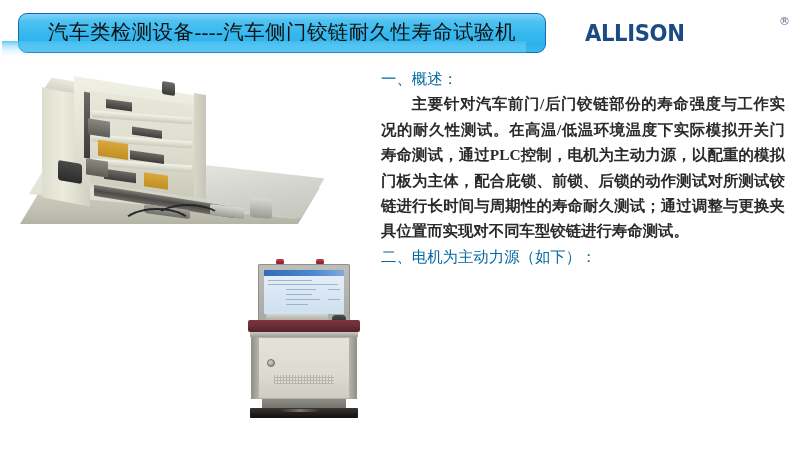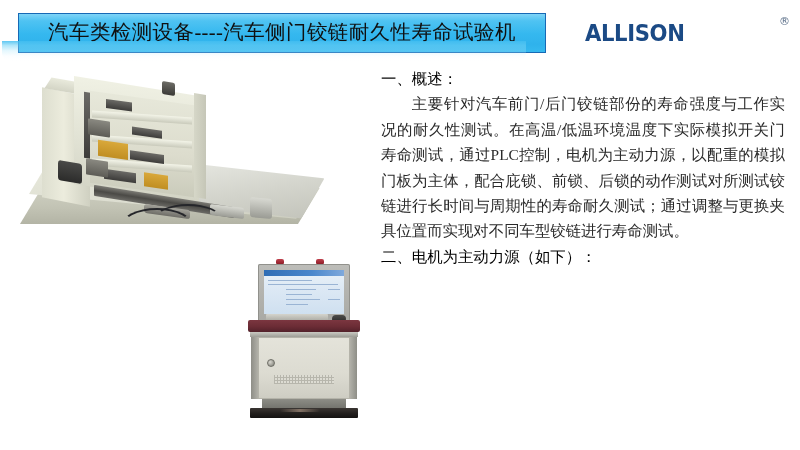--- a/index.html
+++ b/index.html
@@ -30,21 +30,21 @@
     width: 528px;
     height: 40px;
   }
   .title-box {
     position: absolute;
     left: 0; top: 0;
     width: 100%;
     height: 100%;
     box-sizing: border-box;
     border: 1.4px solid #1769b5;
-    border-radius: 0;
+    border-radius: 9px;
     background: linear-gradient(180deg,
         #7fd4f7 0%,
         #4fc3f2 18%,
         #35b8ef 52%,
         #2fb2ec 80%,
         #35b9ef 100%);
     display: flex;
     align-items: center;
     justify-content: center;
     overflow: hidden;
@@ -125,24 +125,24 @@
     line-height: 25.4px;
     color: #2a2a2a;
     margin: 0;
     text-align: justify;
     text-justify: inter-character;
   }
   .heading {
     font-family: "Liberation Serif", "DejaVu Serif", serif;
     font-size: 15.4px;
     line-height: 25.4px;
-    color: #000000;
+    color: #0369a1;
     margin: 0;
   }
-  .indent { text-indent: 2em; }
+  .indent { text-indent: 2em; font-weight: bold; }
 
   
   .photo-machine {
     position: absolute;
     left: 12px;
     top: 76px;
     width: 340px;
     height: 178px;
     background: #ffffff;
     overflow: hidden;

